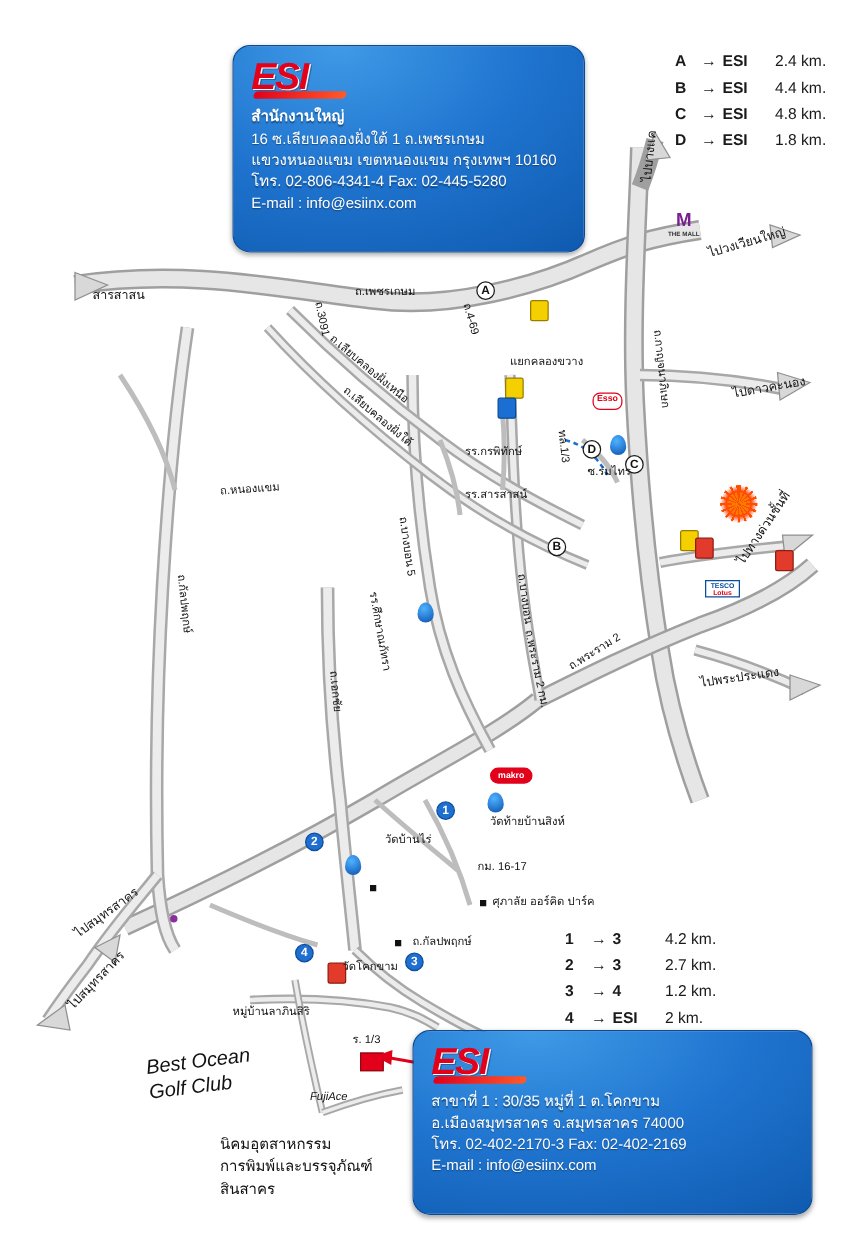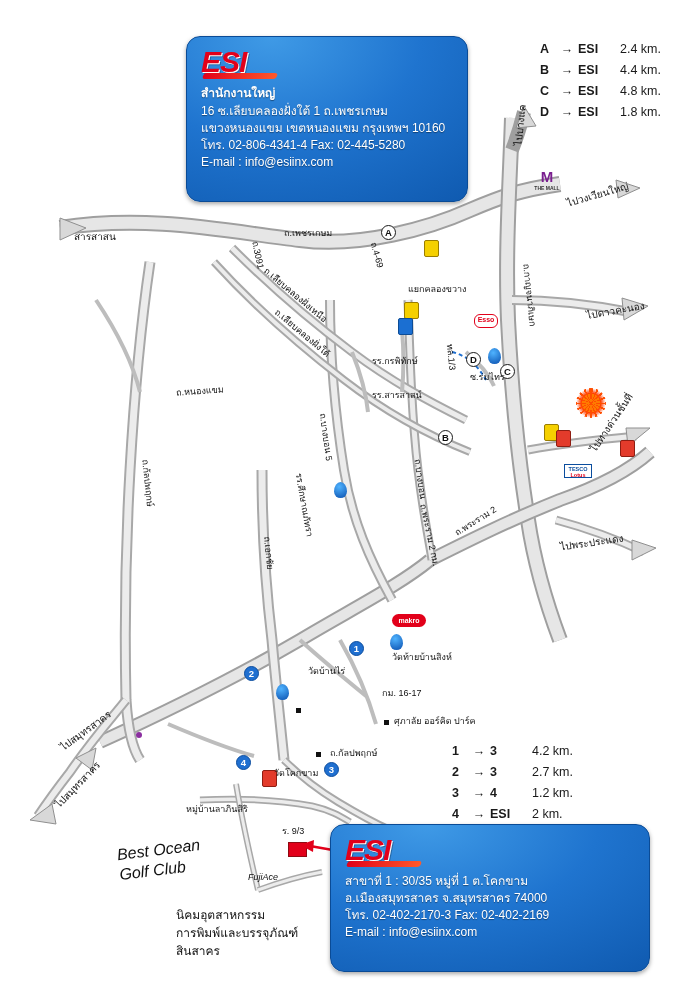--- a/index.html
+++ b/index.html
@@ -351,21 +351,21 @@
 
   <div class="mlabel" style="left:372px;top:356px;">รร.กรพิทักษ์</div>
   <div class="mlabel" style="left:372px;top:390px;">รร.สารสาสน์</div>
   <div class="mlabel" style="left:272px;top:500px;transform:rotate(80deg);">รร.ศึกษาณภัทรา</div>
   <div class="mlabel" style="left:368px;top:652px;margin-left:24px;">วัดท้ายบ้านสิงห์</div>
   <div class="mlabel" style="left:308px;top:666px;">วัดบ้านไร่</div>
   <div class="mlabel" style="left:394px;top:716px;text-align:right;">ศุภาลัย ออร์คิด ปาร์ค</div>
   <div class="mlabel" style="left:274px;top:768px;">วัดโคกขาม</div>
   <div class="mlabel" style="left:330px;top:748px;">ถ.กัลปพฤกษ์</div>
   <div class="mlabel" style="left:186px;top:804px;">หมู่บ้านลาภินสิริ</div>
-  <div class="mlabel" style="left:282px;top:826px;">ร. 9/3</div>
+  <div class="mlabel" style="left:282px;top:826px;">ร. 1/3</div>
   <div class="fujiace">FujiAce</div>
 
   <div class="golf-club">Best Ocean<br>Golf Club</div>
   <div class="ind-estate">
     นิคมอุตสาหกรรม<br>การพิมพ์และบรรจุภัณฑ์<br>สินสาคร
   </div>
 
   <div class="info-card" id="card-head">
     <span class="logo">
       <span class="esi-text">ESI</span>

